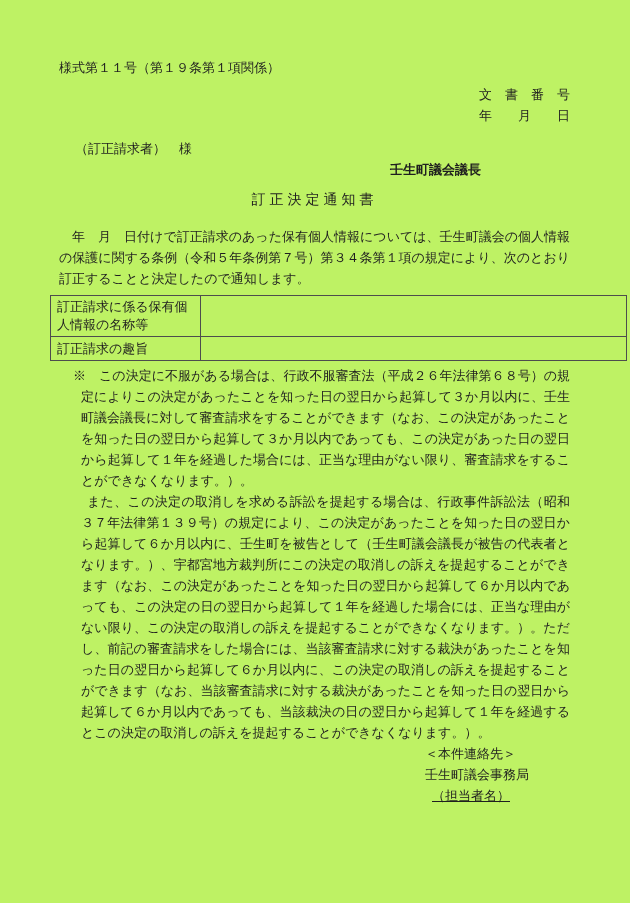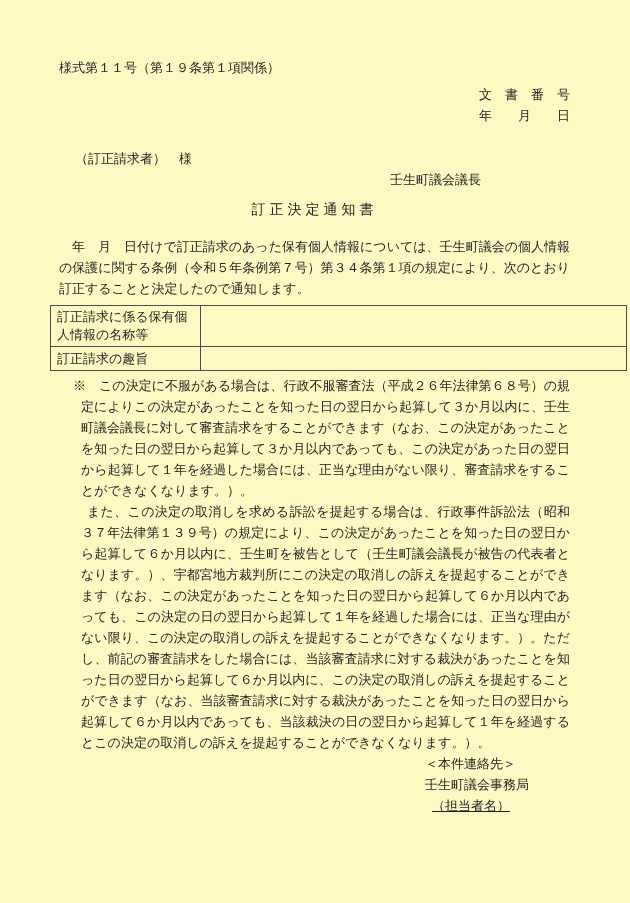--- a/index.html
+++ b/index.html
@@ -5,41 +5,42 @@
   html, body {
     margin: 0;
     padding: 0;
     background: #ffffff;
   }
   .page {
     position: relative;
     width: 630px;
     height: 903px;
     box-sizing: border-box;
-    background: #fef9c3;
+    background: #bef264;
     color: #1f1f1f;
     font-family: "DejaVu Serif", "Liberation Serif", serif;
     font-size: 13px;
     line-height: 21px;
     padding: 60px 60px 0 59px;
     overflow: hidden;
   }
   .form-label {
     line-height: 16px;
   }
   .right-block {
     text-align: right;
     margin-top: 8px;
   }
   .addressee {
-    margin-top: 22px;
+    margin-top: 12px;
     padding-left: 16px;
   }
   .sender {
     margin-left: 331px;
+    font-weight: bold;
   }
   .doc-title {
     margin: 8px 0 0 0;
     font-size: 14px;
     font-weight: normal;
     letter-spacing: 4px;
     text-align: center;
     line-height: 22px;
   }
   .intro {

